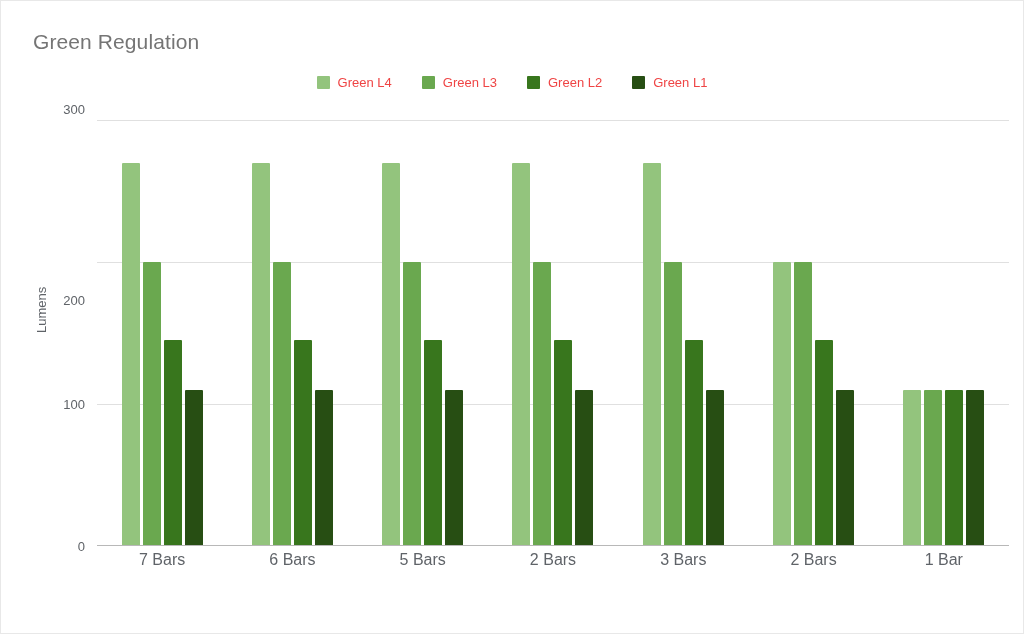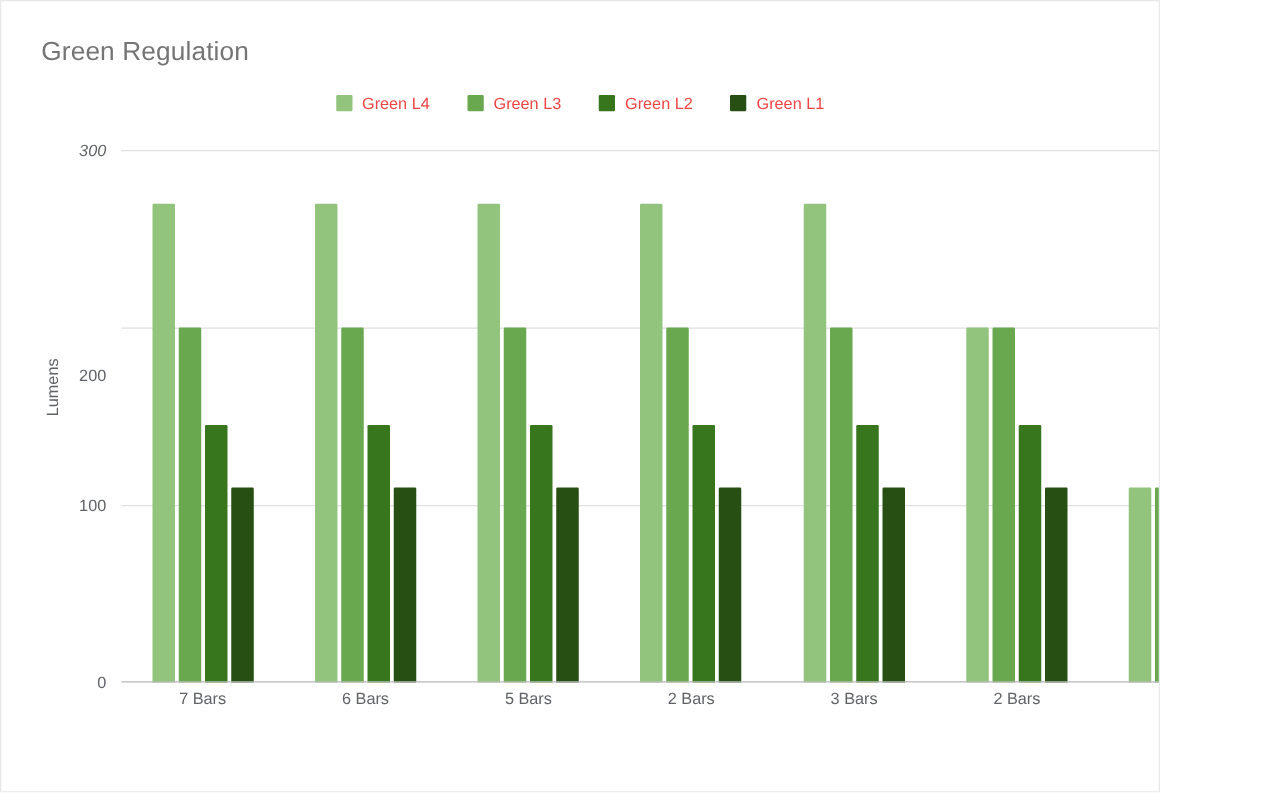--- a/index.html
+++ b/index.html
@@ -5,21 +5,21 @@
   html, body {
     margin: 0;
     padding: 0;
     background: #ffffff;
   }
   body {
     font-family: "Liberation Sans", sans-serif;
   }
   #chart-card {
     position: relative;
-    width: 928px;
+    width: 1024px;
     height: 634px;
     background: #ffffff;
     box-sizing: border-box;
     border: 1px solid #e8e8e8;
     overflow: hidden;
   }
   #chart-title {
     position: absolute;
     left: 32px;
     top: 29px;
@@ -121,21 +121,21 @@
   #x-labels {
     position: absolute;
     left: 96px;
     top: 550px;
     width: 912px;
     display: flex;
   }
   .x-label {
     flex: 1 1 0;
     text-align: center;
-    font-size: 13px;
+    font-size: 16px;
     color: #5f6368;
     white-space: nowrap;
   }
   #x-axis-title {
     position: absolute;
     left: 0;
     right: 0;
     top: 587px;
     text-align: center;
     font-size: 13px;
@@ -232,14 +232,14 @@
       <div class="x-label">2 Bars</div>
       <div class="x-label">3 Bars</div>
       <div class="x-label">2 Bars</div>
       <div class="x-label">1 Bar</div>
     </div>
 
 
 <div class="y-tick-label" style="position: absolute; left: 0px; width: 84px; right: auto; top: 545px;">0</div>
     <div class="y-tick-label" style="position: absolute; left: 0px; width: 84px; right: auto; top: 403px;">100</div>
     <div class="y-tick-label" style="position: absolute; left: 0px; width: 84px; right: auto; top: 261px; margin-top: 38px;">200</div>
-    <div class="y-tick-label" style="position: absolute; left: 0px; width: 84px; right: auto; top: 119px; font-style: italic;">300</div>
+    <div class="y-tick-label" style="position: absolute; left: 0px; width: 84px; right: auto; top: 108px;">300</div>
   </div>
 
 </body></html>

